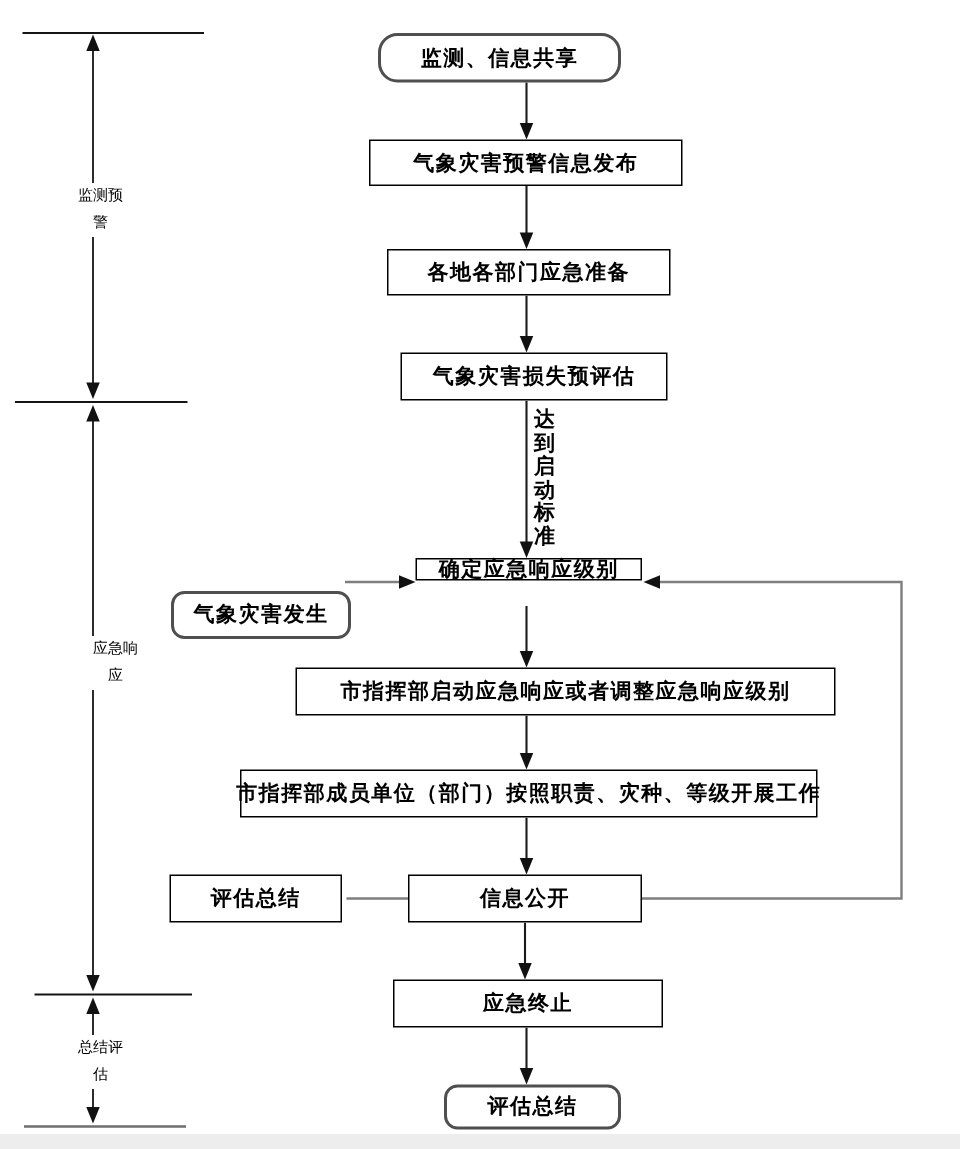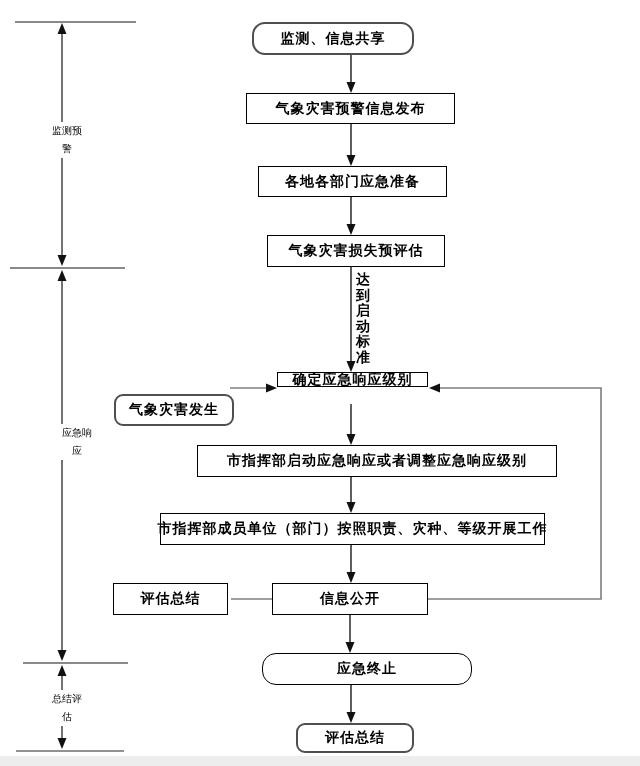--- a/index.html
+++ b/index.html
@@ -88,19 +88,19 @@
   <div class="box round" style="left:252px;top:22px;width:162px;height:33px;border-radius:13px;">监测、信息共享</div>
   <div class="box" style="left:246px;top:93px;width:209px;height:31px;">气象灾害预警信息发布</div>
   <div class="box" style="left:258px;top:166px;width:189px;height:31px;">各地各部门应急准备</div>
   <div class="box" style="left:267px;top:235px;width:178px;height:32px;">气象灾害损失预评估</div>
   <div class="box" style="left:277px;top:372px;width:151px;height:15px;">确定应急响应级别</div>
   <div class="box round" style="left:114px;top:372px;width:120px;height:32px;margin-top:22px;">气象灾害发生</div>
   <div class="box" style="left:197px;top:445px;width:360px;height:32px;">市指挥部启动应急响应或者调整应急响应级别</div>
   <div class="box" style="left:160px;top:513px;width:385px;height:32px;">市指挥部成员单位（部门）按照职责、灾种、等级开展工作</div>
   <div class="box" style="left:113px;top:583px;width:115px;height:32px;">评估总结</div>
   <div class="box" style="left:272px;top:583px;width:156px;height:32px;">信息公开</div>
-  <div class="box" style="left:262px;top:653px;width:210px;height:32px;border-radius:14px;">应急终止</div>
+  <div class="box" style="left:262px;top:653px;width:180px;height:32px;">应急终止</div>
   <div class="box round" style="left:296px;top:723px;width:118px;height:30px;">评估总结</div>
 
   <div class="vlabel" style="left:355px;top:272px;">达到启动标准</div>
 
   <div class="page-edge"></div>
 </div>
 
 </body></html>

